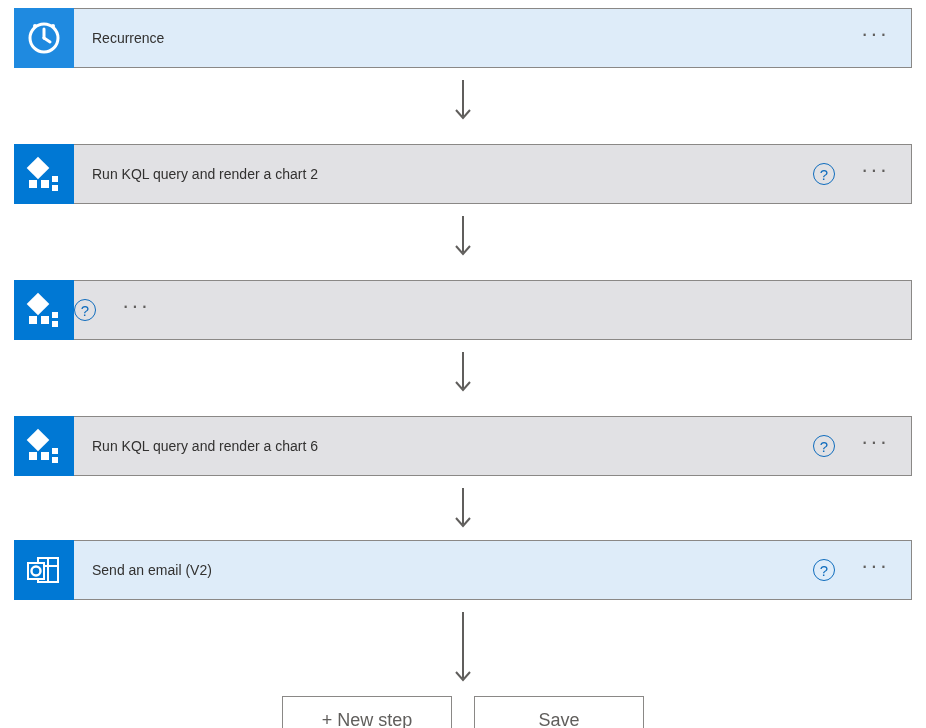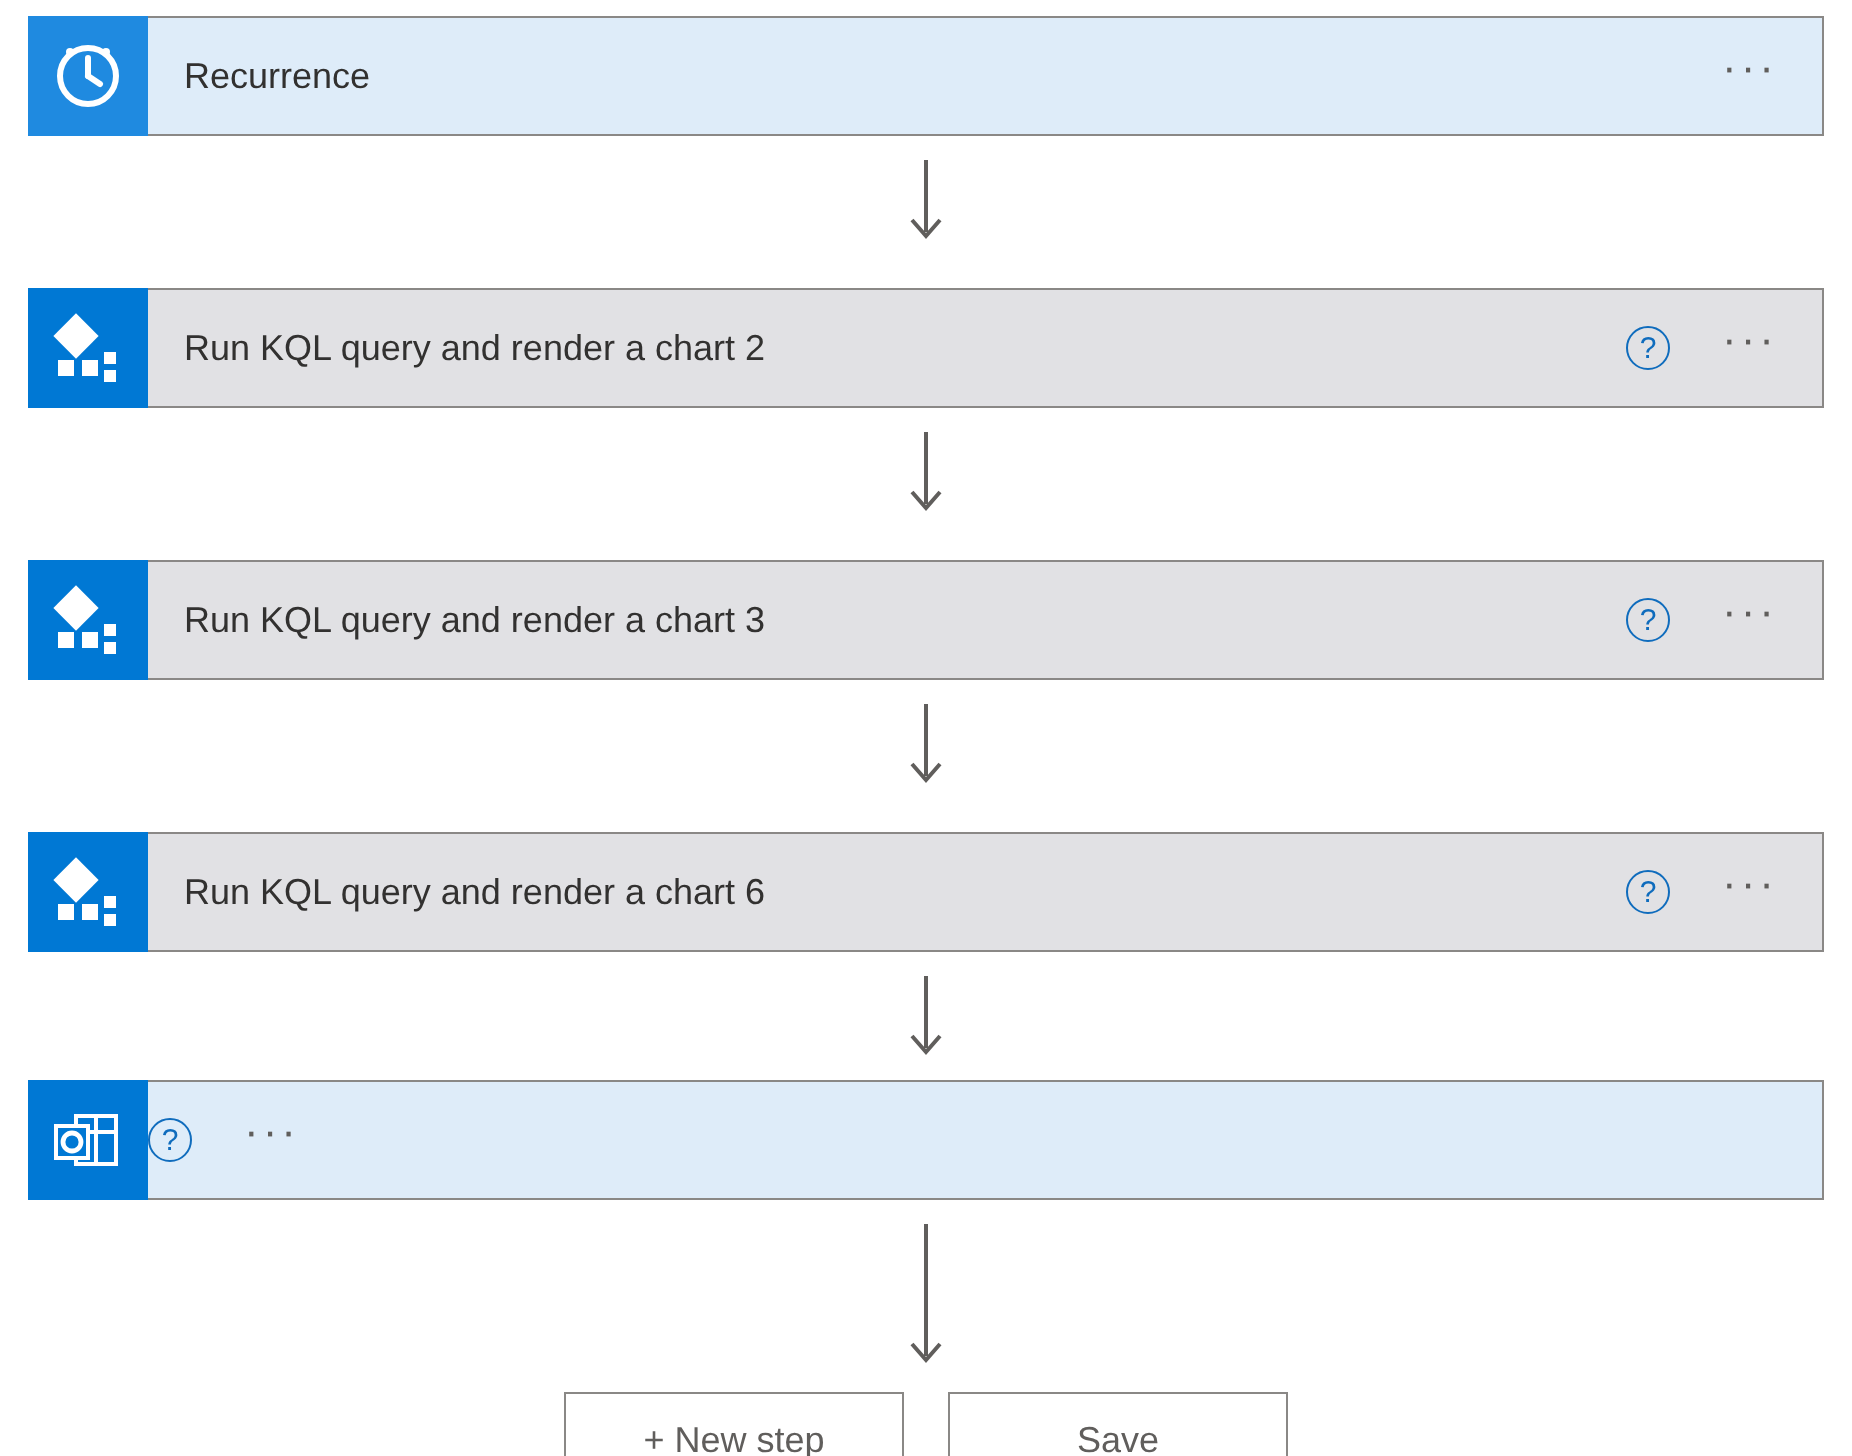--- a/index.html
+++ b/index.html
@@ -46,21 +46,21 @@
   }
   .step-icon.blue {
     background: #1f8ae0;
   }
   .step-icon.darkblue {
     background: #0078d4;
   }
   .step-title {
     flex: 1 1 auto;
     padding-left: 18px;
-    font-size: 18px;
+    font-size: 14px;
     color: #323130;
   }
   .step-actions {
     display: flex;
     align-items: center;
     gap: 26px;
     padding-right: 22px;
   }
   .help {
     width: 22px;
@@ -169,21 +169,20 @@
         <svg width="36" height="36" viewBox="0 0 36 36">
           <g fill="#fff">
             <polygon points="4,4 20,4 20,20 4,20" transform="rotate(45 12 12)"></polygon>
             <rect x="3" y="24" width="8" height="8"></rect>
             <rect x="15" y="24" width="8" height="8"></rect>
             <rect x="26" y="20" width="6" height="6"></rect>
             <rect x="26" y="29" width="6" height="6"></rect>
           </g>
         </svg>
       </div>
-      <div class="step-title">Run KQL query and render a chart 3</div>
       <div class="step-actions">
         <div class="help">?</div>
         <div class="more">···</div>
       </div>
     </div>
     <div class="arrow">
       <svg width="24" height="48" viewBox="0 0 24 48">
         <line x1="12" y1="4" x2="12" y2="40" stroke="#605e5c" stroke-width="2"></line>
         <polyline points="5,34 12,42 19,34" fill="none" stroke="#605e5c" stroke-width="2"></polyline>
       </svg>
@@ -215,20 +214,21 @@
     <div class="step blue-header">
       <div class="step-icon darkblue">
         <svg width="36" height="36" viewBox="0 0 36 36">
           <rect x="12" y="6" width="20" height="24" fill="none" stroke="#fff" stroke-width="2"></rect>
           <line x1="12" y1="14" x2="32" y2="14" stroke="#fff" stroke-width="2"></line>
           <line x1="22" y1="6" x2="22" y2="30" stroke="#fff" stroke-width="2"></line>
           <rect x="2" y="11" width="16" height="16" fill="#0078d4" stroke="#fff" stroke-width="2"></rect>
           <circle cx="10" cy="19" r="4.5" fill="none" stroke="#fff" stroke-width="2.4"></circle>
         </svg>
       </div>
+      <div class="step-title">Send an email (V2)</div>
       <div class="step-actions">
         <div class="help">?</div>
         <div class="more">···</div>
       </div>
     </div>
     <div class="arrow tall">
       <svg width="24" height="78" viewBox="0 0 24 78">
         <line x1="12" y1="4" x2="12" y2="70" stroke="#605e5c" stroke-width="2"></line>
         <polyline points="5,64 12,72 19,64" fill="none" stroke="#605e5c" stroke-width="2"></polyline>
       </svg>

